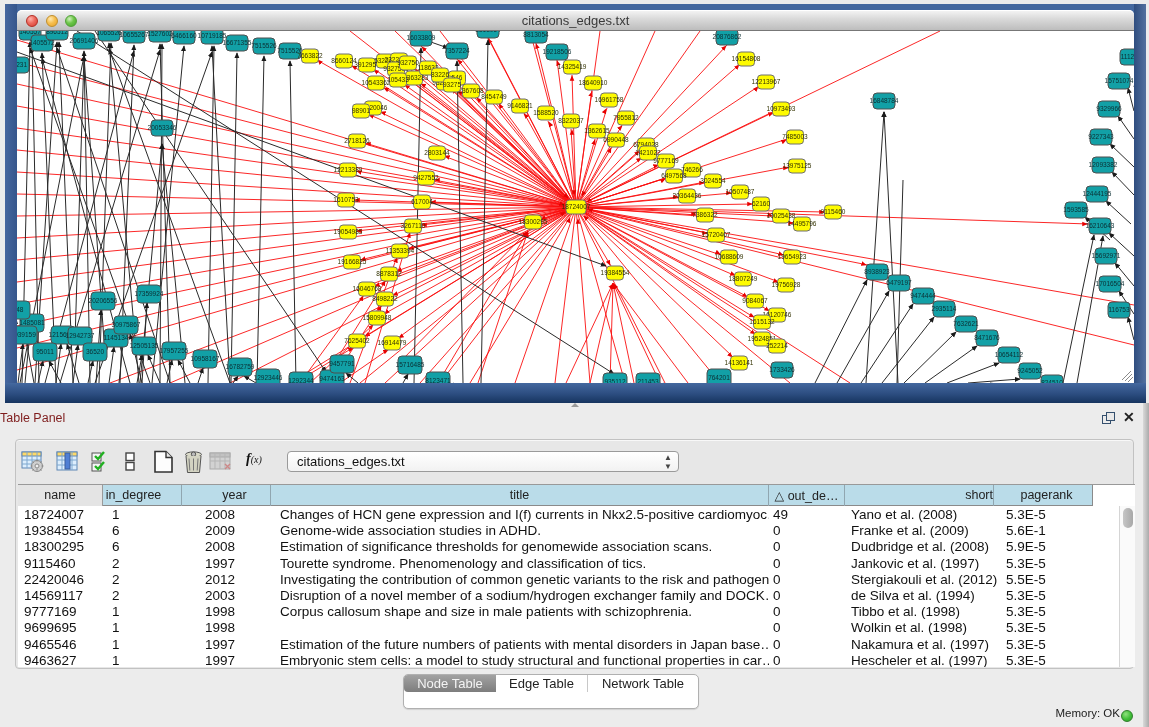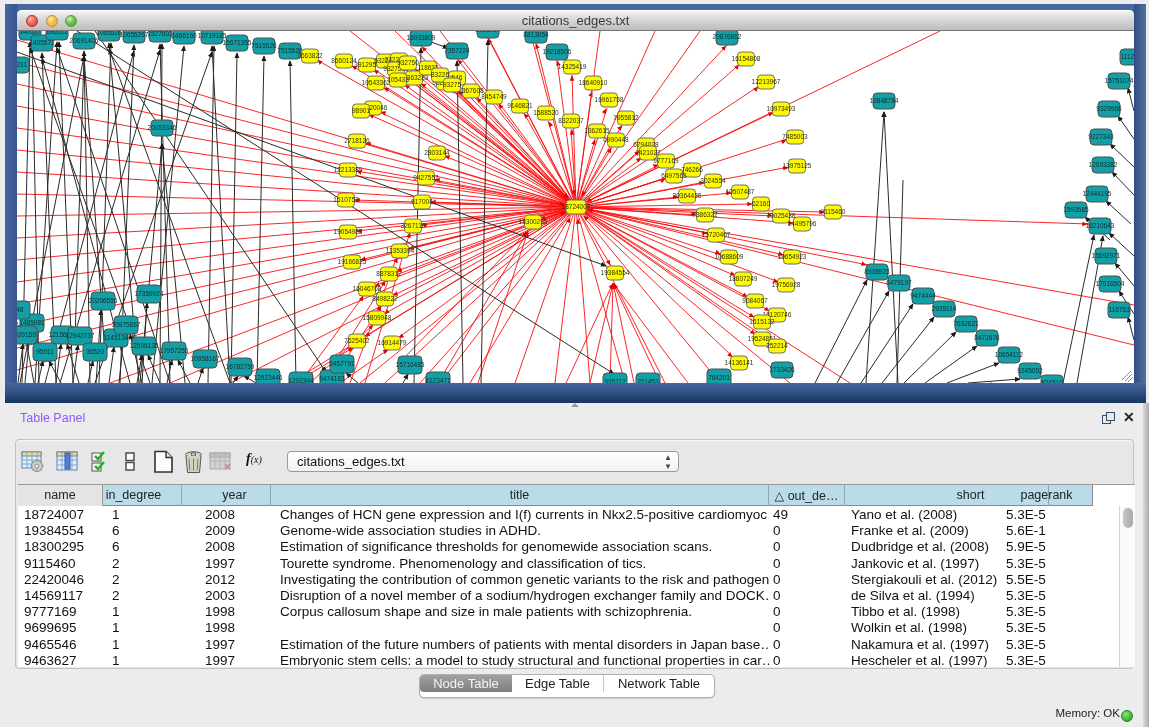--- a/index.html
+++ b/index.html
@@ -19,51 +19,51 @@
   border-bottom:1px solid #777; box-shadow:inset 0 1px 0 #fff; }
 #titlebar .title { position:absolute; width:100%; text-align:center; top:3px;
   font-size:13px; color:#3a3a3a; }
 .light { position:absolute; top:5px; width:12px; height:12px; border-radius:50%; }
 #lr { left:9px; background:radial-gradient(circle at 35% 30%, #ffb2aa, #ed6a5e 45%, #d43b30); border:0.5px solid #b52e24;}
 #ly { left:28.5px; background:radial-gradient(circle at 35% 30%, #ffe9b0, #f6bf50 45%, #e8a227); border:0.5px solid #c08e2c;}
 #lg { left:48px; background:radial-gradient(circle at 35% 30%, #d2f0c0, #6cc648 45%, #47a32d); border:0.5px solid #51a038;}
 #canvas { position:absolute; left:0; top:21px; width:1117px; height:352px; background:#fff; overflow:hidden; }
 #divider-arrow { position:absolute; left:571px; top:403px; width:0; height:0;
   border-left:4px solid transparent; border-right:4px solid transparent; border-bottom:4px solid #9a9a9a; }
-#tp-title { position:absolute; left:20px; top:411px; font-size:12.5px; color:#8b5cf6; }
+#tp-title { position:absolute; left:0; top:411px; font-size:12.5px; color:#7f1d1d; }
 #tp-float { position:absolute; left:1102px; top:412px; width:13px; height:12px; }
 #tp-close { position:absolute; left:1123px; top:409px; font-size:14px; font-weight:bold; color:#222; }
 #panel { position:absolute; left:15px; top:439px; width:1119px; height:230px;
   background:#e7e7e7; border:1px solid #c2c2c2; border-radius:4px; box-shadow:inset 0 1px 0 #f8f8f8; }
 #toolbar { position:absolute; left:0px; top:8px; width:100%; height:30px; }
 .ticon { position:absolute; top:2px; }
 #combo { position:absolute; left:271px; top:3px; width:392px; height:21px; background:linear-gradient(#ffffff,#f2f2f2);
   border:1px solid #9a9a9a; border-radius:4px; font-size:13px; color:#111; line-height:19px; padding-left:9px; }
 #combo .arr { position:absolute; right:6px; top:1px; font-size:8px; color:#444; line-height:9px; text-align:center;}
 #table { position:absolute; left:2px; top:44px; width:1117px; height:183px; background:#fff;
   border-top:1px solid #999; overflow:hidden; font-size:13.5px; color:#111; }
 #thead { position:absolute; left:0; top:0; width:1075px; height:21px; background:#badce9;
   border-bottom:1px solid #8a8a8a; }
 #thead span { position:absolute; top:3px; text-align:center; font-size:12.5px; color:#222;
   border-right:1px solid #90a6b0; height:21px; top:0; padding-top:3px; }
 #thead .h0 { left:0; width:85px; background:#e4e4e4; border-right:1px solid #9a9a9a; }
 #thead .h1 { left:68px; width:96px; }
 #thead .h2 { left:181px; width:72px; }
 #thead .h3 { left:253px; width:498px; }
 #thead .h4 { left:751px; width:76px; }
-#thead .h5 { left:875px; width:156px; }
+#thead .h5 { left:820px; width:156px;text-align:right; }
 #thead .h6 { left:983px; width:92px; border-right:1px solid #8a8a8a; }
 #tbody { position:absolute; left:0; top:21px; width:1075px; }
 .tr { position:relative; height:16.2px; white-space:nowrap; }
 .tr span { position:absolute; top:1px; }
 .c0 { left:6px; } .c1 { left:94px; } .c2 { left:187px; } .c3 { left:262px; width:489px; overflow:hidden; }
 .c4 { left:755px; } .c5 { left:833px; } .c6 { left:988px; }
 #vscroll { position:absolute; left:1101px; top:21px; width:16px; height:162px; background:#fafafa; border-left:1px solid #d5d5d5; }
 #vthumb { position:absolute; left:3px; top:2px; width:10px; height:20px; background:linear-gradient(to right,#c6c6c6,#a8a8a8); border-radius:5px; }
-#tabs { position:absolute; left:419px; top:674px; width:296px; height:24px;
+#tabs { position:absolute; left:403px; top:674px; width:296px; height:35px;
   border:1px solid #b0b0b0; border-radius:5px; background:#fff; font-size:13px;
   box-shadow:0 1px 1px rgba(0,0,0,0.12); }
 #tabs .seg { position:absolute; top:0; height:17px; text-align:center; padding-top:1px; color:#222; }
 #tabs .s0 { left:0; width:92px; background:linear-gradient(#a2a2a2,#7d7d7d); color:#f4f4f4; border-radius:4px 0 0 4px; }
 #tabs .s1 { left:92px; width:92px; border-right:1px solid #c8c8c8; }
 #tabs .s2 { left:184px; width:110px; }
 #status { position:absolute; left:1020px; top:707px; width:100px; text-align:right; font-size:11.5px; color:#222; }
 #gdot { position:absolute; left:1121px; top:710px; width:12px; height:12px; border-radius:50%;
   background:radial-gradient(circle at 38% 32%, #8fe07e, #3fbe37 55%, #2f9c2a); border:1px solid #2f7d2a; }
 #redge { position:absolute; left:1143px; top:403px; width:6px; height:324px; background:linear-gradient(to right,#d9d9d9,#ababab); }

